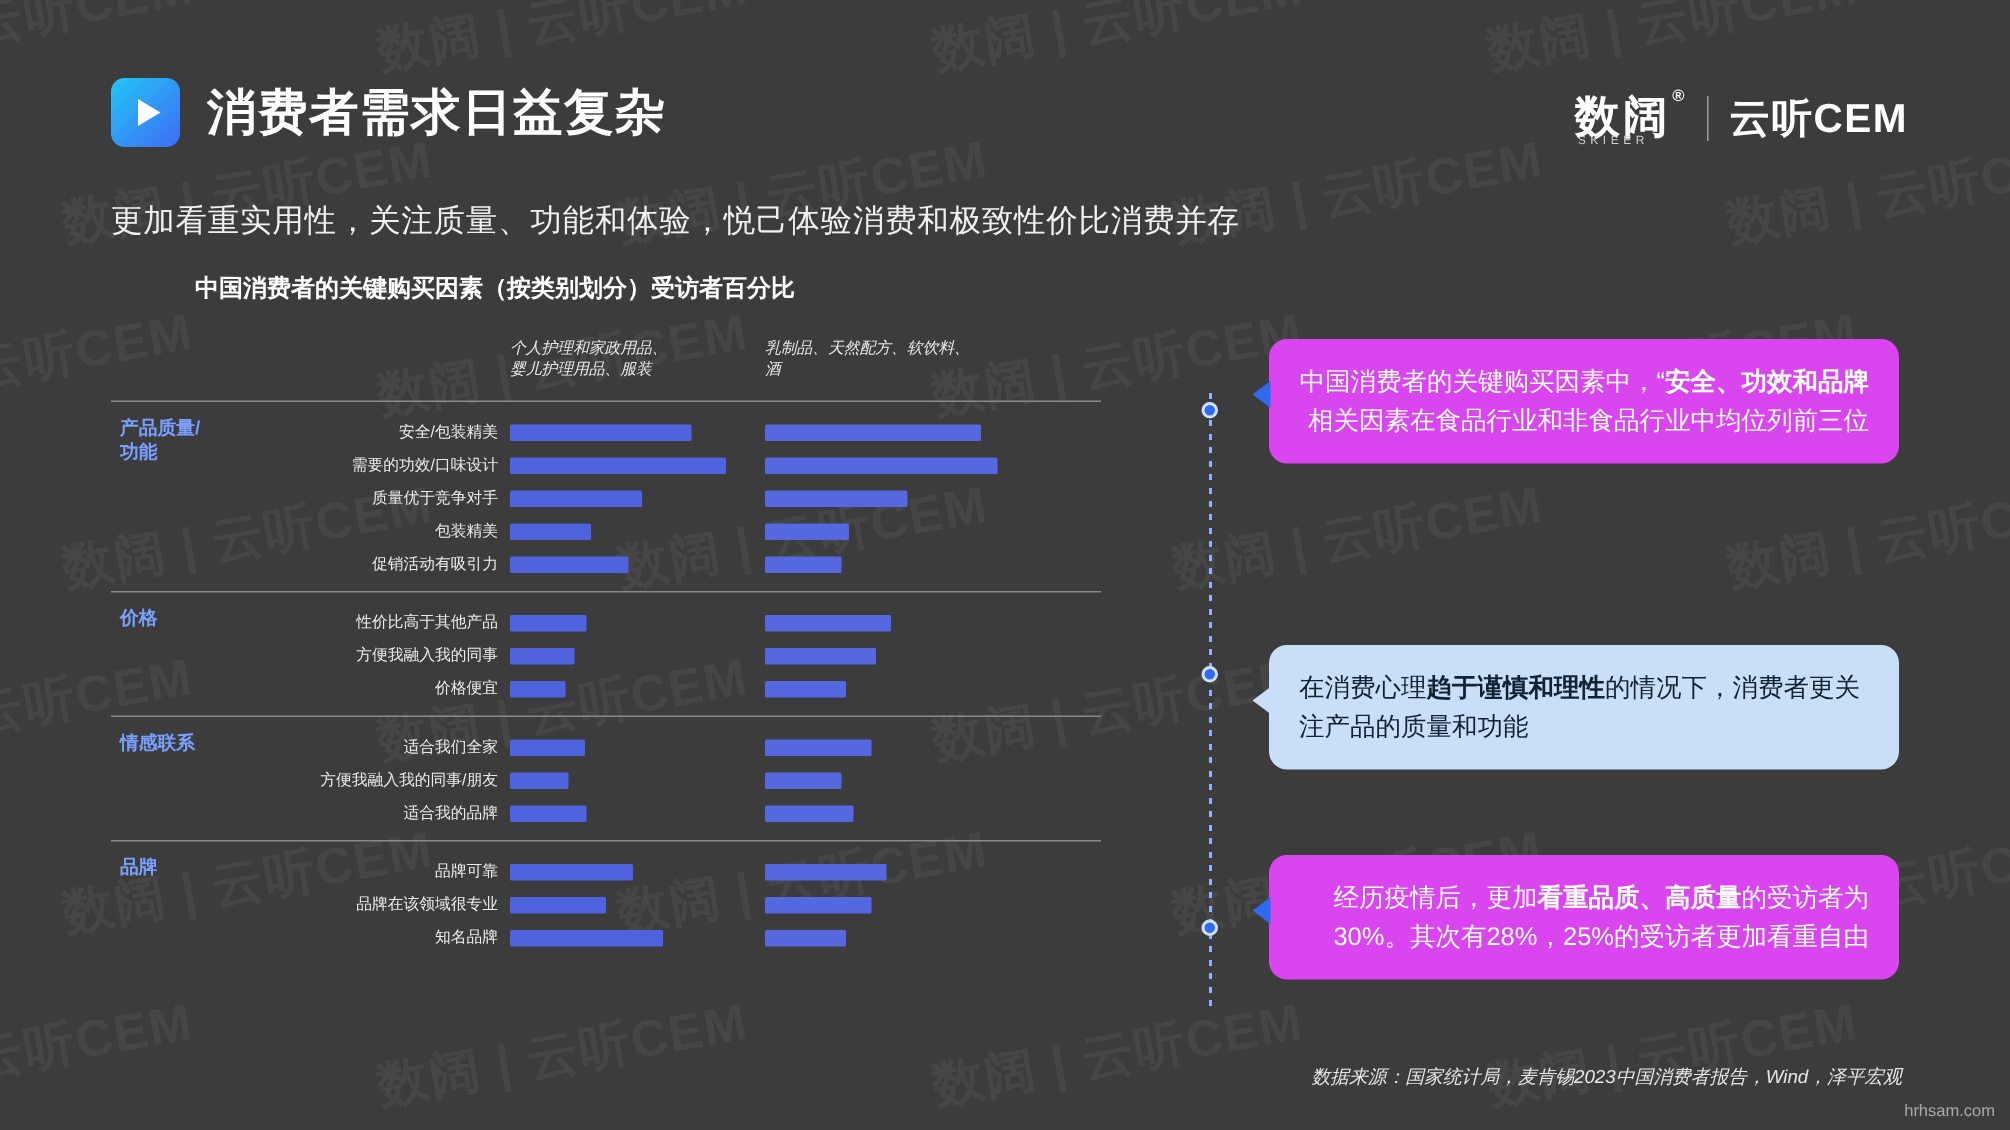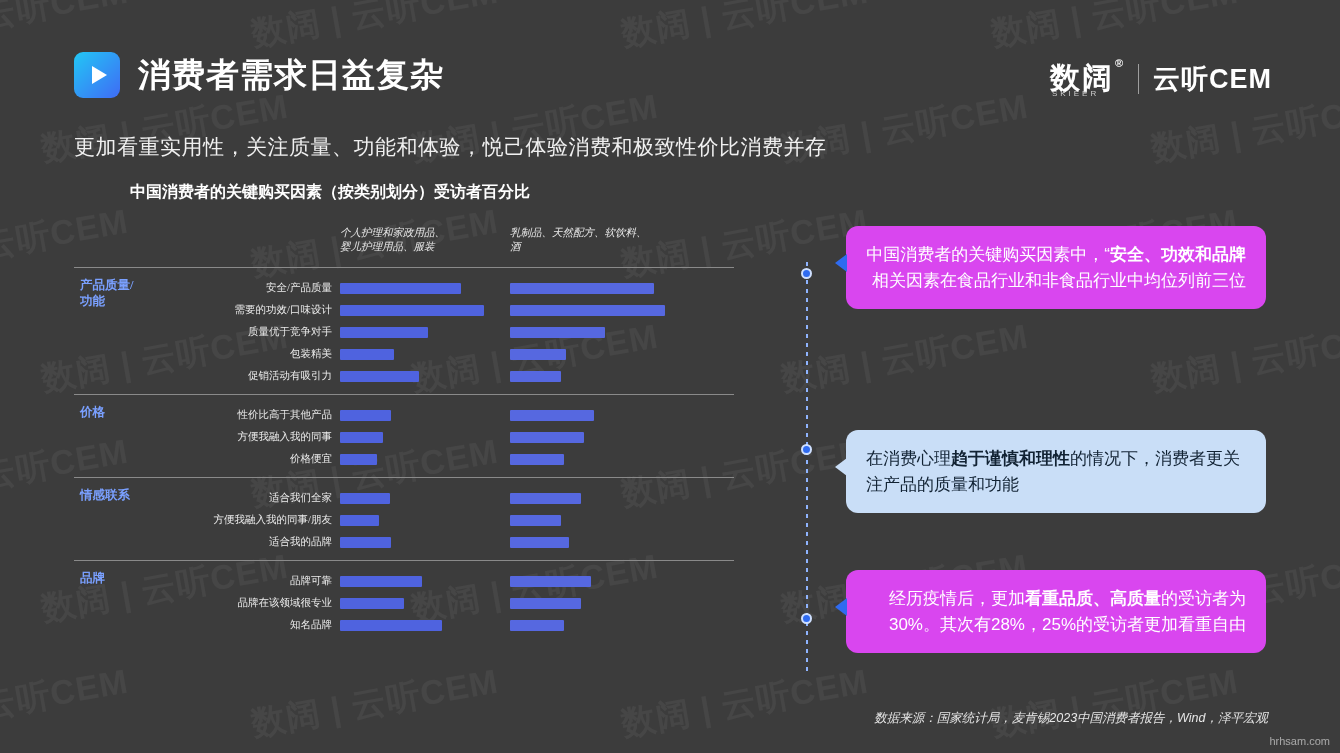--- a/index.html
+++ b/index.html
@@ -80,21 +80,21 @@
   .col-headers{
     position:relative;height:42px;margin-top:22px;font-style:italic;
   }
   .col-head{
     position:absolute;font-size:10.5px;line-height:1.35;color:#e8e8e8;white-space:pre-line;
   }
   .col-head.c1{left:266px;top:0;}
   .col-head.c2{left:436px;top:0;}
   .chart-body{position:relative;}
   .grp{
-    position:relative;border-top:1px solid #8a8a8a;padding:9px 0 7px 0;font-family:Liberation Serif, serif;
+    position:relative;border-top:1px solid #8a8a8a;padding:9px 0 7px 0;
   }
   .grp:first-child{border-top:1px solid #8a8a8a;}
   .grp-label{
     position:absolute;left:6px;top:10px;font-size:12.5px;font-weight:bold;color:#7aa0ff;line-height:1.25;white-space:pre-line;
   }
   .row{
     display:flex;align-items:center;height:22px;
   }
   .row-label{
     width:266px;text-align:right;padding-right:8px;font-size:10.5px;color:#ececec;box-sizing:border-box;
@@ -193,21 +193,21 @@
       <div class="col-head c1">个人护理和家政用品、
 婴儿护理用品、服装</div>
       <div class="col-head c2">乳制品、天然配方、软饮料、
 酒</div>
     </div>
     <div class="chart-body" id="chart-body">
         <div class="grp">
           <div class="grp-label">产品质量/
 功能</div>
           <div class="row">
-            <div class="row-label">安全/产品质量</div>
+            <div class="row-label">安全/包装精美</div>
             <div class="bar-cell">
               <div class="bar" style="width: 120.9px;"></div>
             </div>
             <div class="bar-cell">
               <div class="bar b2" style="width: 144.15px;"></div>
             </div>
           </div>
           <div class="row">
             <div class="row-label">需要的功效/口味设计</div>
             <div class="bar-cell">

